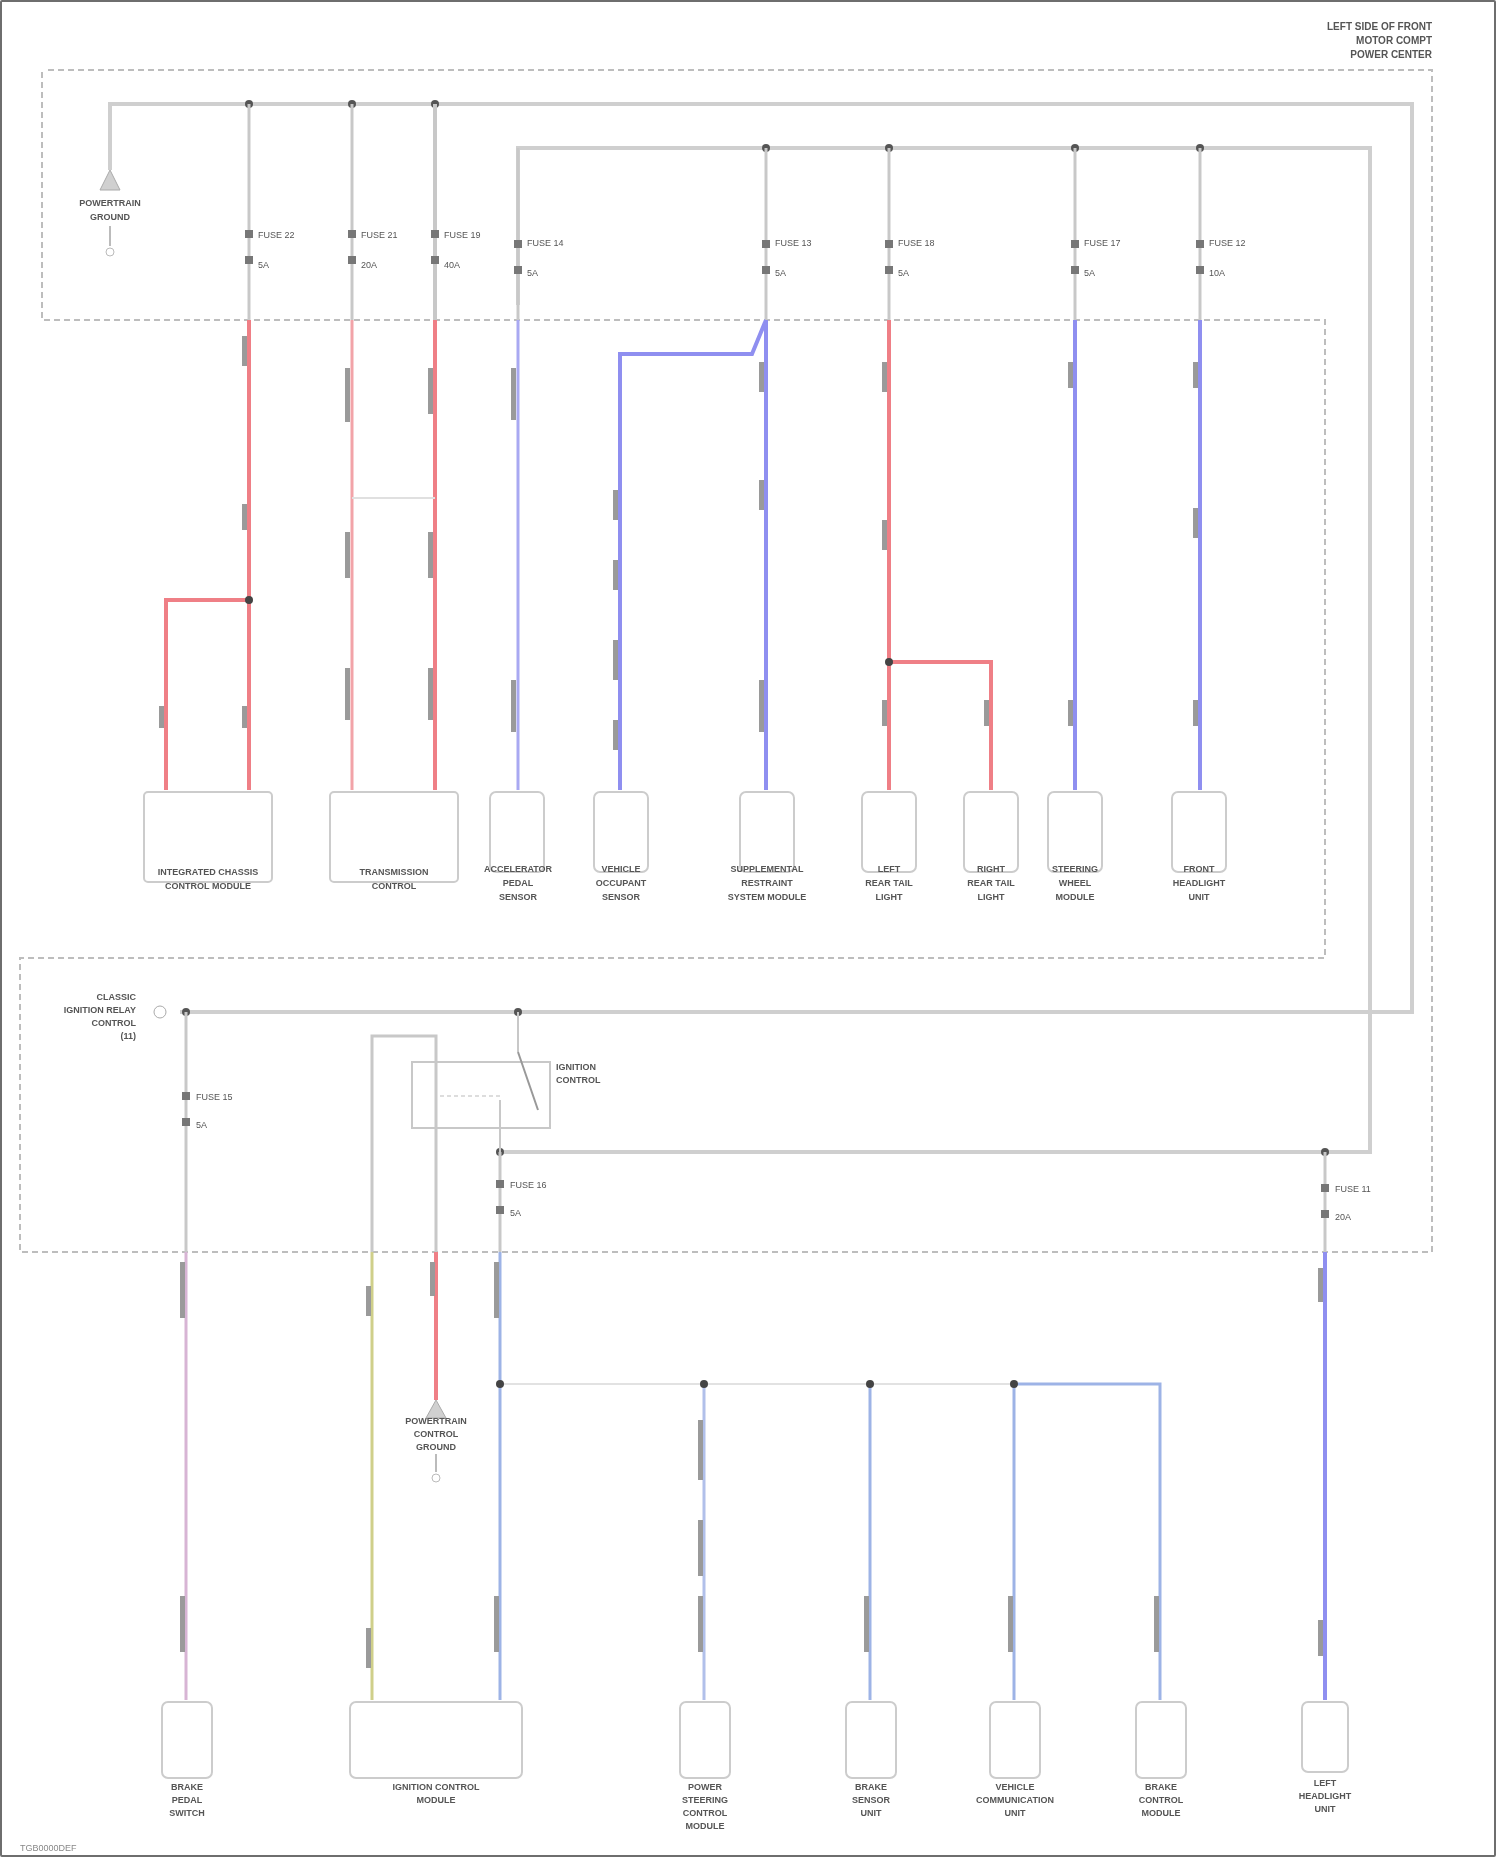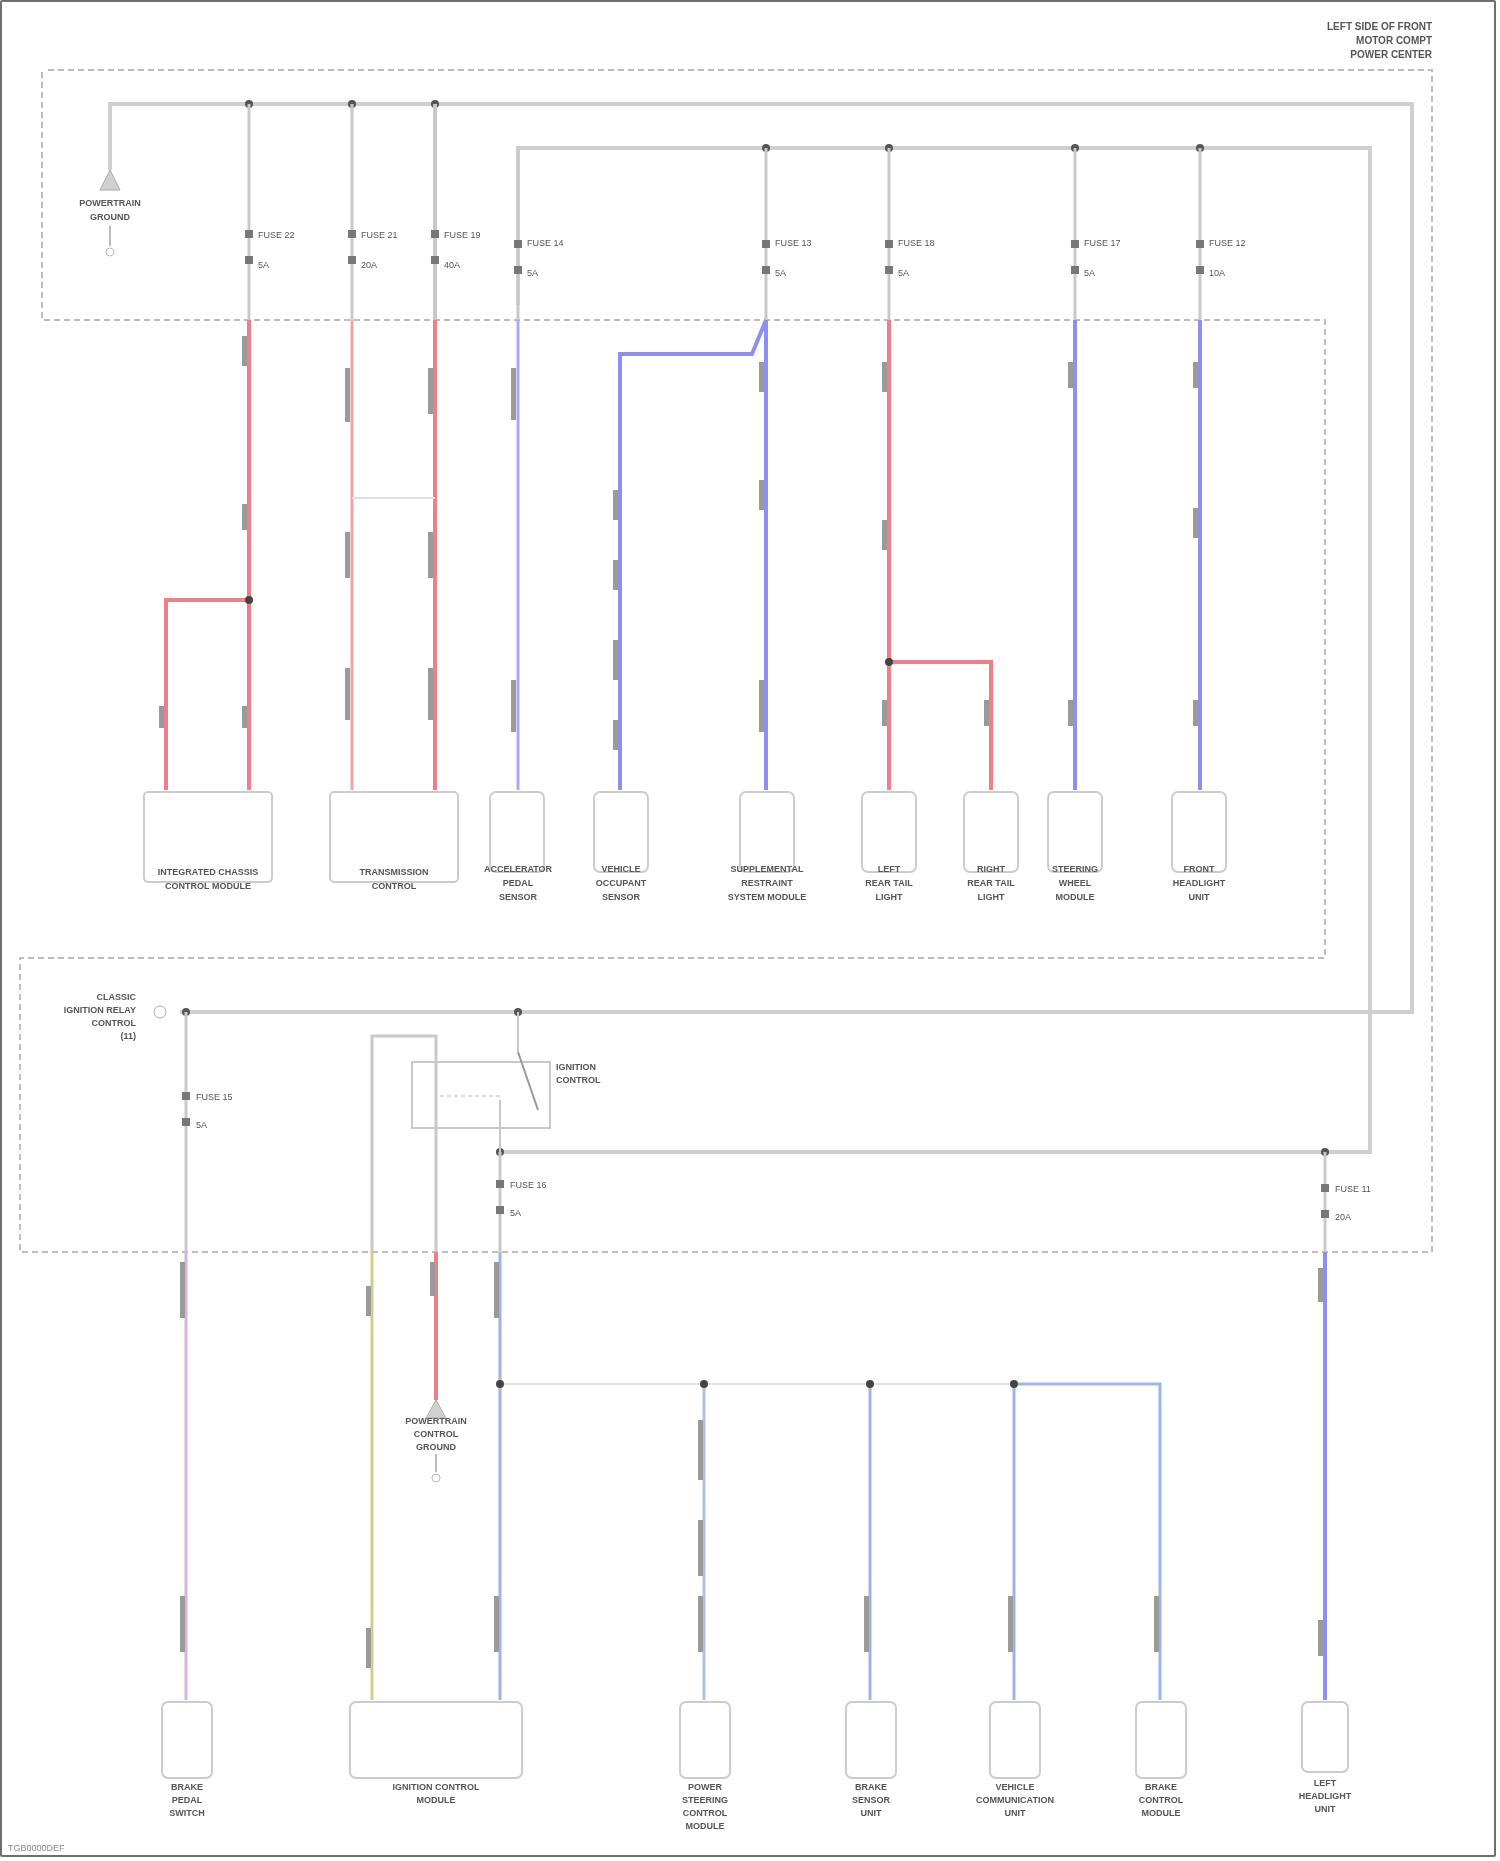--- a/index.html
+++ b/index.html
@@ -4,21 +4,21 @@
 <style>
   html, body { margin: 0; padding: 0; background: #ffffff; }
   body { width: 1500px; height: 1861px; overflow: hidden; position: relative;
          font-family: "Liberation Sans", sans-serif; }
   .frame { position: absolute; left: 0; top: 0; width: 1496px; height: 1857px;
            border: 2px solid #6e6e6e; border-radius: 2px; box-sizing: border-box; }
   svg { position: absolute; left: 0; top: 0; }
   .lbl { font-family: "Liberation Sans", sans-serif; font-size: 9px; fill: #555; }
   .lbl-b { font-family: "Liberation Sans", sans-serif; font-size: 9px; fill: #555; font-weight: bold; }
   .title { font-family: "Liberation Sans", sans-serif; font-size: 10px; fill: #555; font-weight: bold; }
-  .footer { position: absolute; left: 8px; bottom: 8px; font-size: 9px; color: #888; }
+  .footer { position: absolute; left: 20px; bottom: 8px; font-size: 9px; color: #888; }
 </style>
 </head>
 <body>
 
 <div class="frame"></div>
 
 <svg width="1500" height="1861" viewBox="0 0 1500 1861">
 
   <g>
     <text class="title" x="1432" y="30" text-anchor="end">LEFT SIDE OF FRONT</text>

